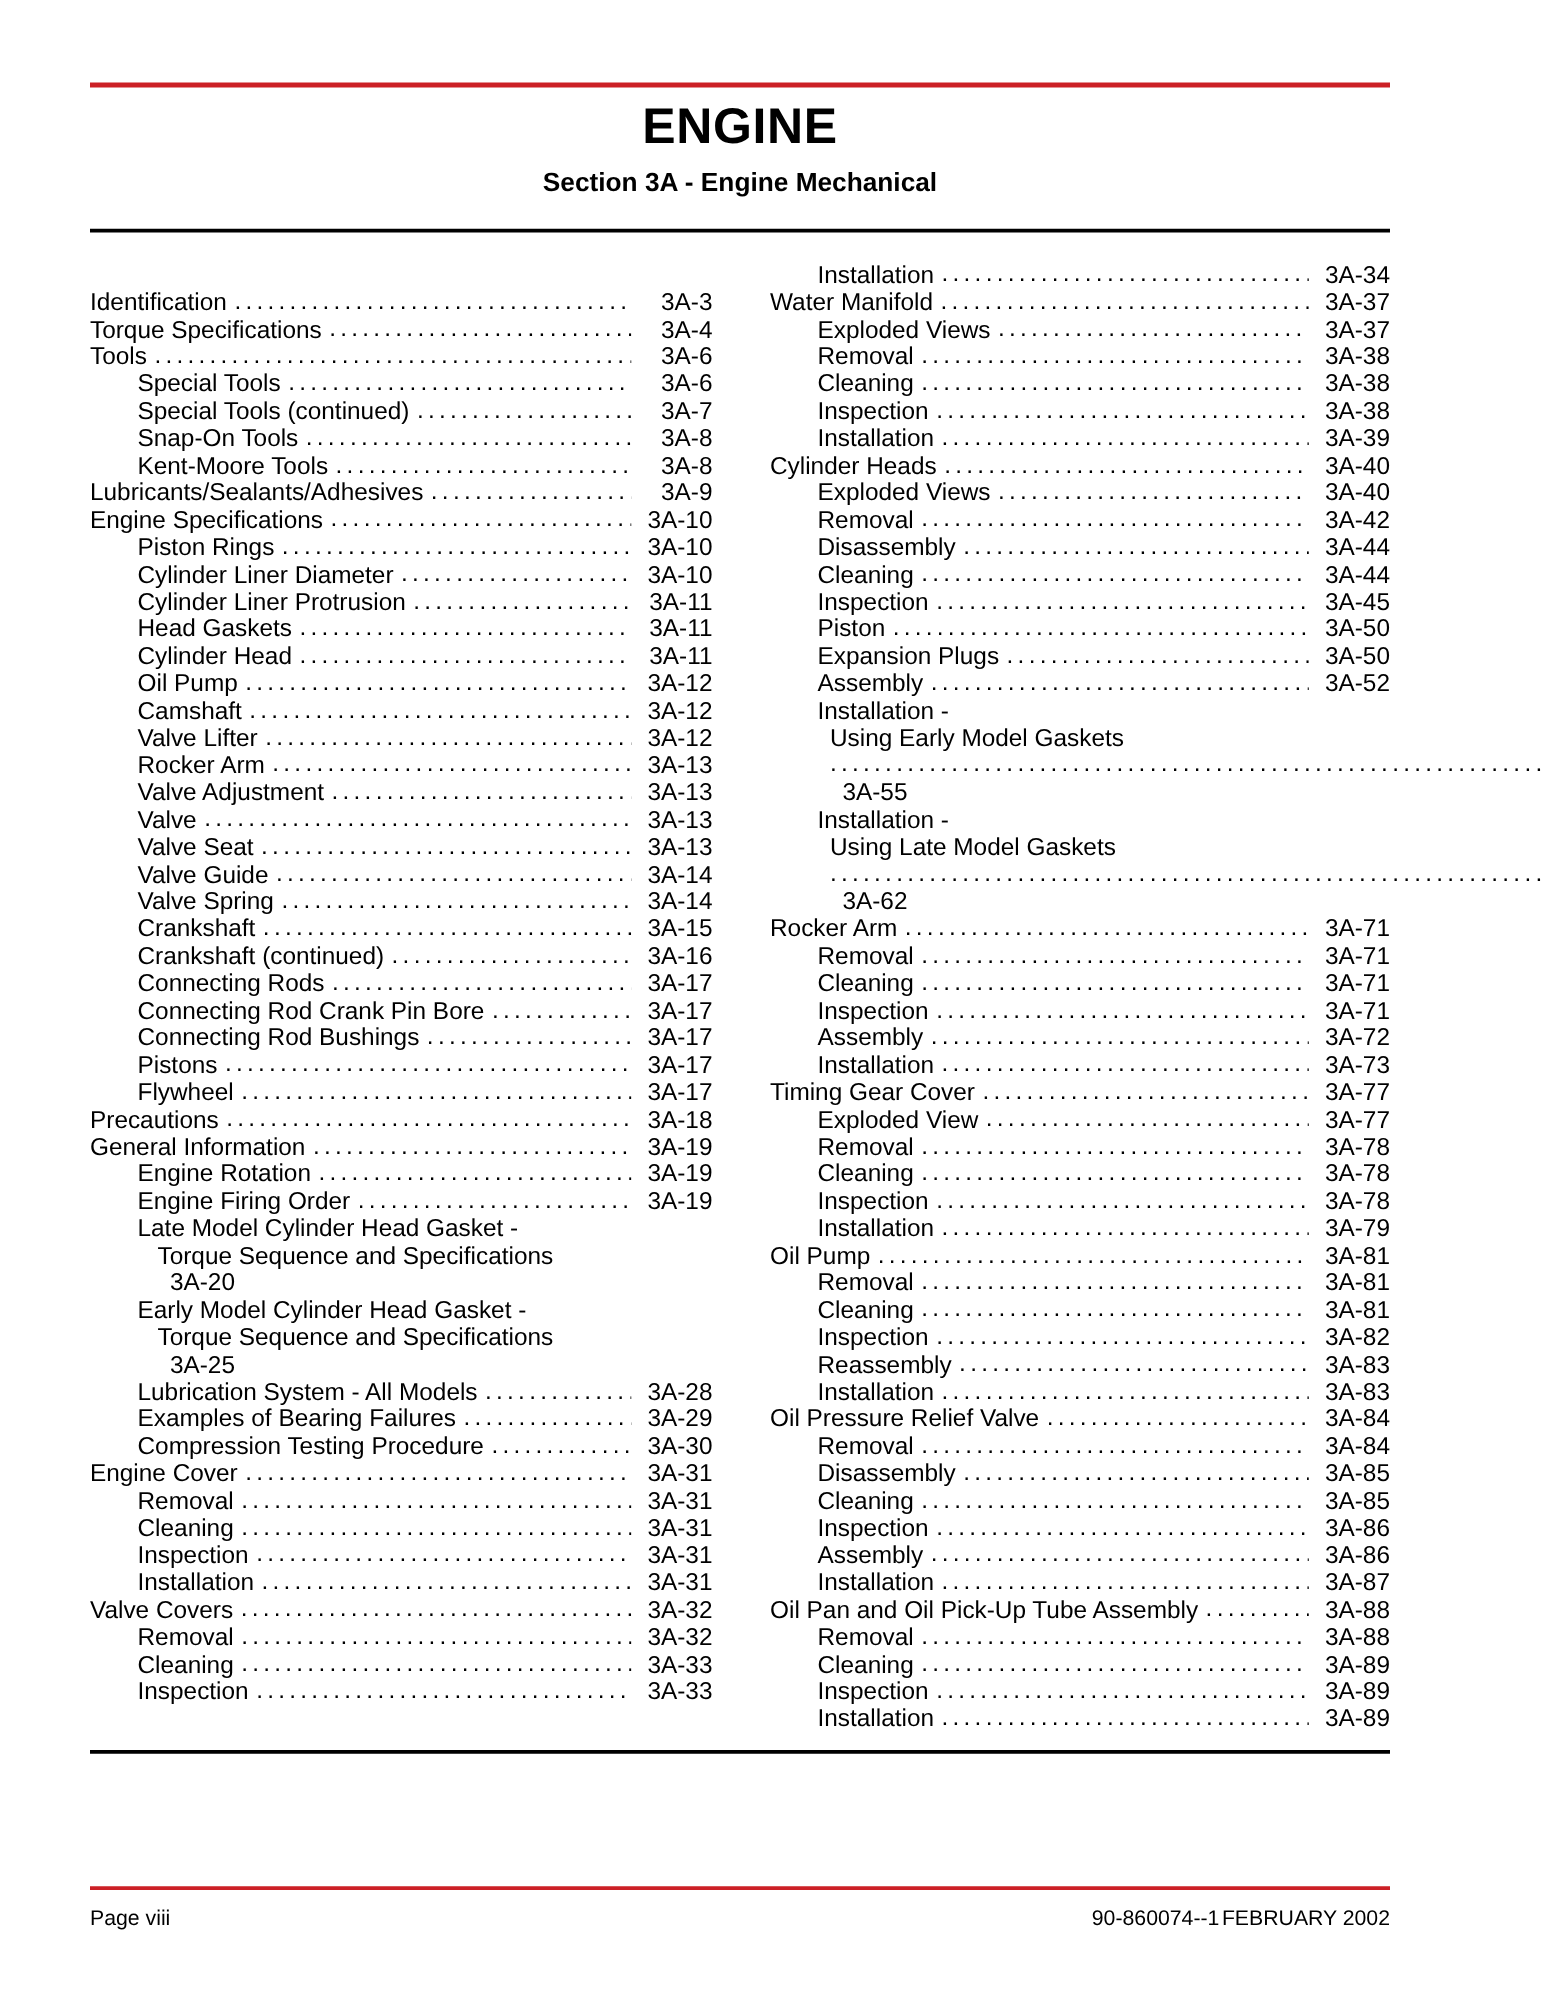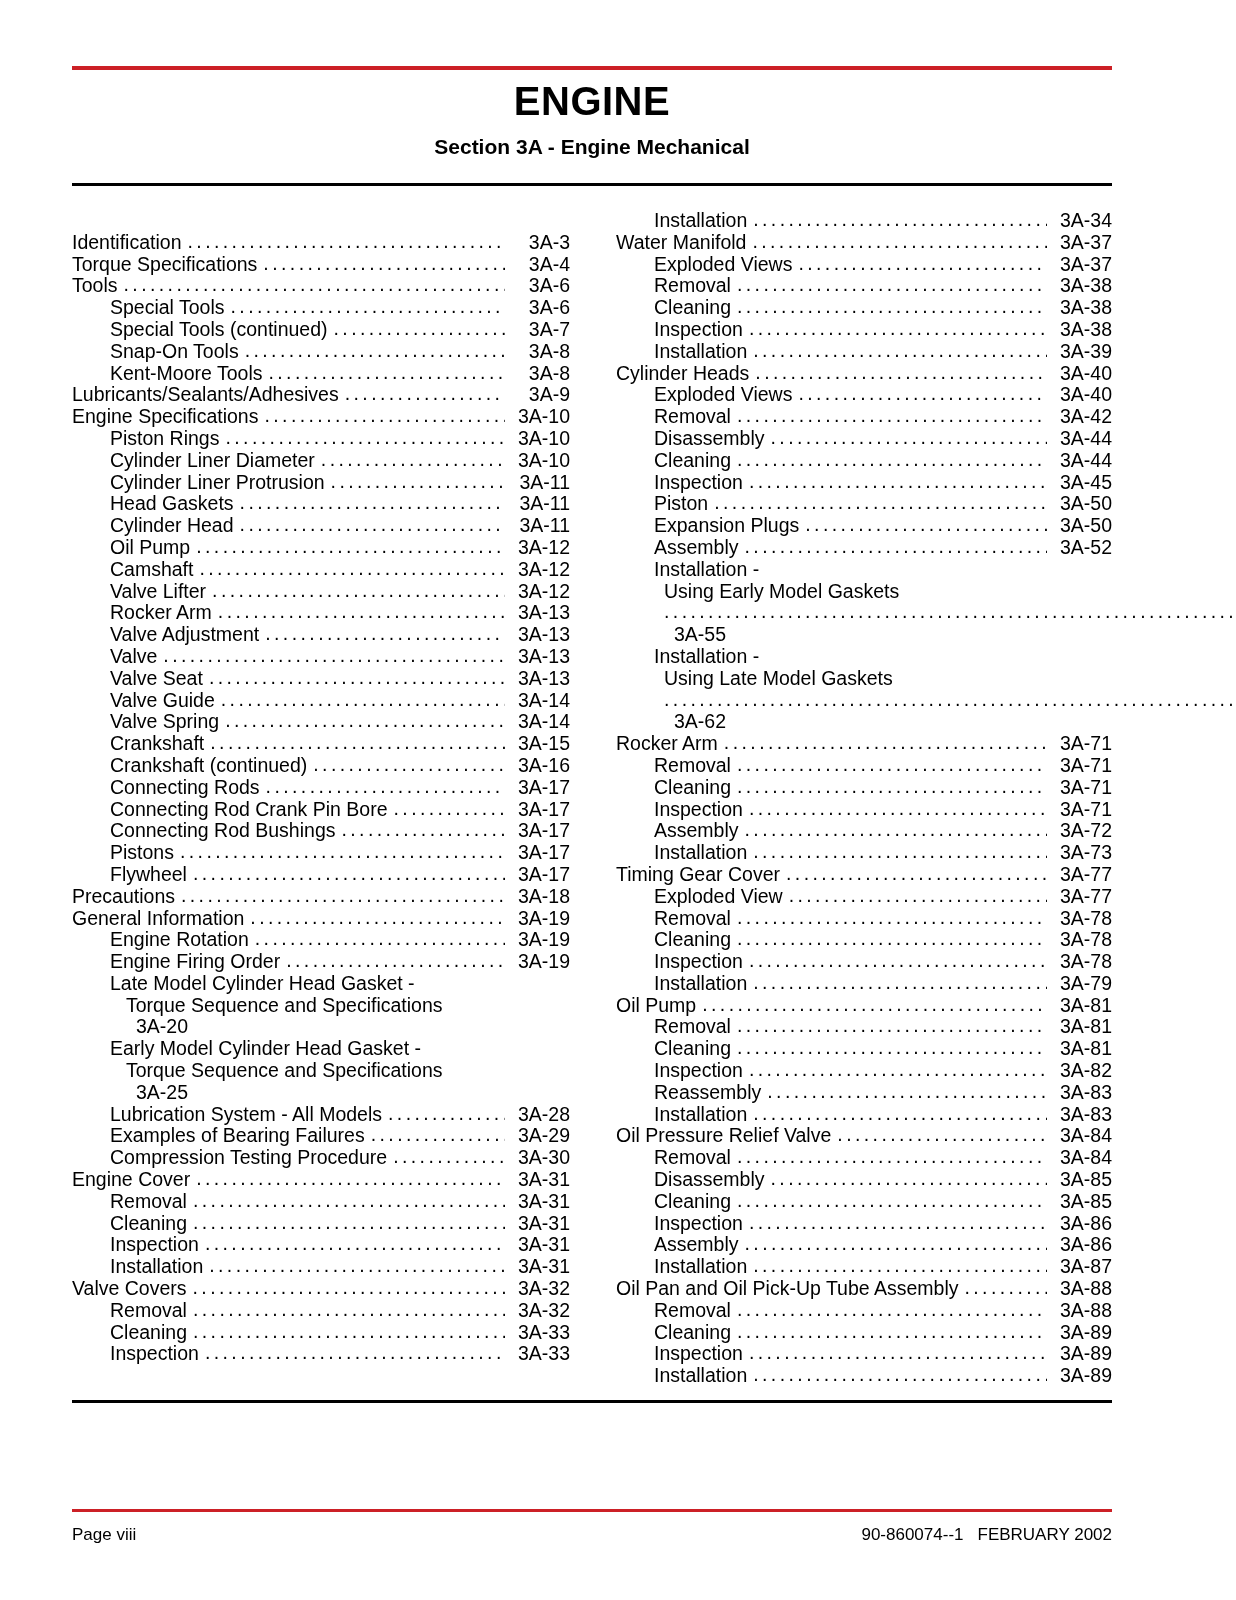--- a/index.html
+++ b/index.html
@@ -128,21 +128,21 @@
     top: 1524px;
     width: 1040px;
     display: flex;
     justify-content: space-between;
     align-items: baseline;
     font-size: 17px;
     line-height: 22px;
   }
   .footer .right-grp {
     display: flex;
-    gap: 14px;
+    gap: 2px;
     justify-content: space-between;
   }
 </style>
 </head>
 <body>
 
 <div class="page">
 
   <div class="rule-red-top"></div>
 

